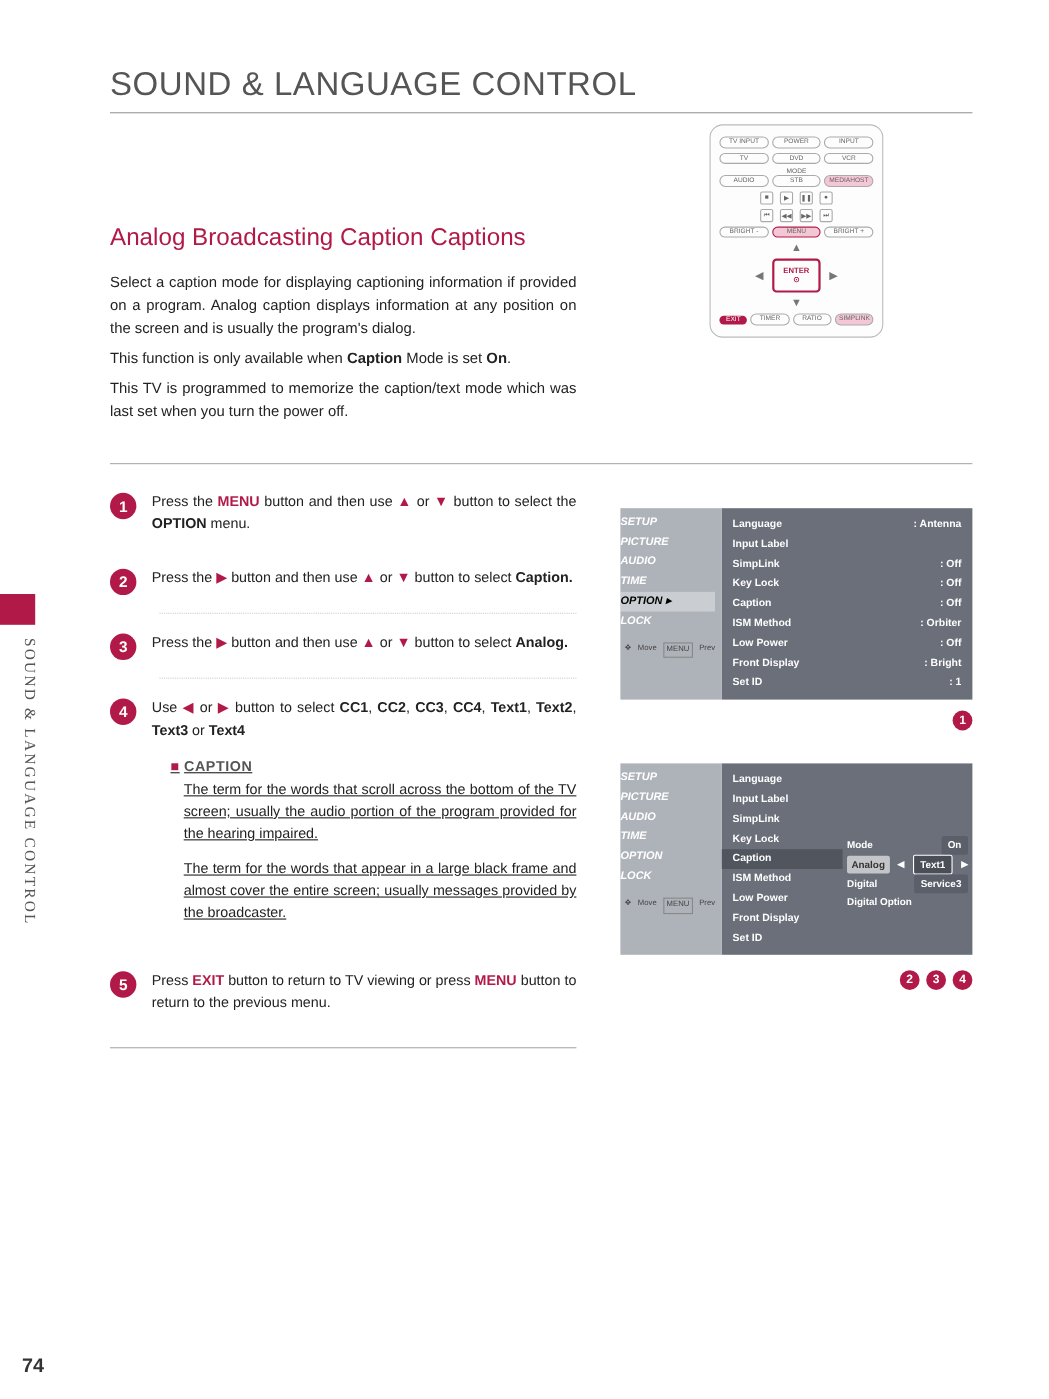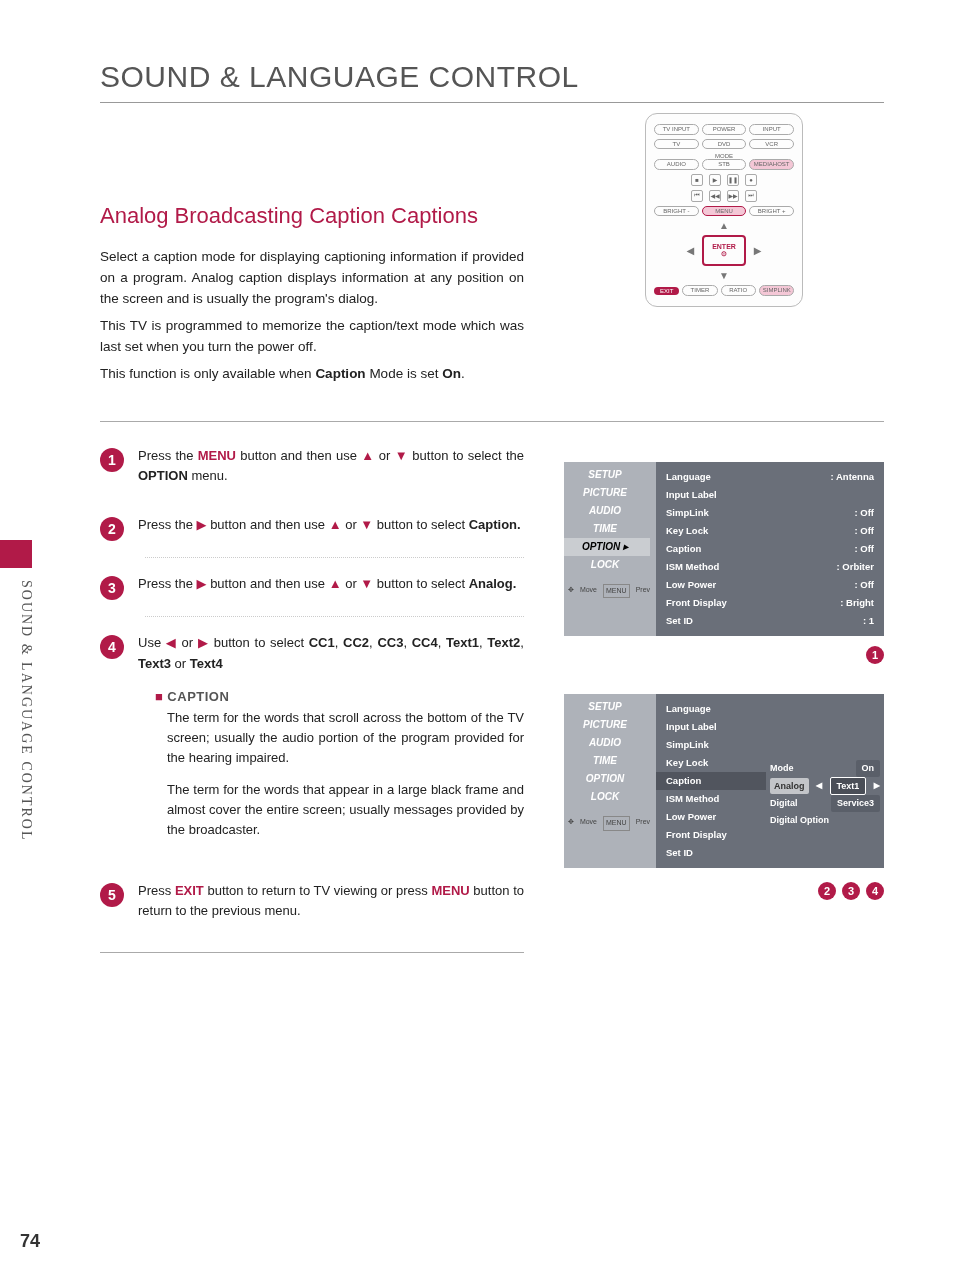--- a/index.html
+++ b/index.html
@@ -112,20 +112,21 @@
   }
   .step-text .red { color: #b11a48; font-weight: 700; }
   .step-text .bold { font-weight: 700; }
   .arrow-up { color: #b11a48; }
   .arrow-down { color: #b11a48; }
   .arrow-left { color: #b11a48; }
   .arrow-right { color: #b11a48; }
   .defs {
     margin: 14px 0 0 55px;
     font-size: 13px;
+    text-decoration: underline;
   }
   .def-head {
     color: #555;
     font-weight: 700;
     font-size: 13px;
     letter-spacing: 0.5px;
     margin-bottom: 4px;
   }
   .def-head .sq { color: #b11a48; margin-right: 4px; }
   .def-body {
@@ -173,21 +174,21 @@
   .osd {
     display: flex;
     border: 0;
     font-size: 10px;
     color: #fff;
     margin-top: 16px;
   }
   .osd .tabs {
     width: 86px;
     background: #aeb2b9;
-    text-align: center;
+    text-align: left;
     padding: 4px 6px 2px 0;
     font-style: italic;
     font-weight: 700;
     line-height: 1.8;
     position: relative;
   }
   .osd .tabs .tab { padding-right: 4px; }
   .osd .tabs .tab.sel { background: rgba(255,255,255,0.35); color:#000; }
   .osd .tabs .lbl-row { display:flex; gap:6px; font-size:7px; font-style:normal; font-weight:400; color:#444; margin-top:10px; justify-content:flex-start; padding-left:4px;}
   .osd .panel {
@@ -243,24 +244,24 @@
 <div class="page-num">74</div>
 
 <div class="page">
   <h1>SOUND &amp; LANGUAGE CONTROL</h1>
 
   <div class="layout">
     <div class="leftcol">
       <h2>Analog Broadcasting Caption Captions</h2>
       <div class="intro">
         <p>Select a caption mode for displaying captioning information if provided on a program. Analog caption displays information at any position on the screen and is usually the program's dialog.</p>
-        <p>This TV is programmed to memorize the caption/text mode which was last set when you turn the power off.</p>
         <p>
           <span>This function is only available when </span><span class="bold-inline">Caption</span><span> Mode is set </span><span class="bold-inline">On</span><span>.</span>
         </p>
+        <p>This TV is programmed to memorize the caption/text mode which was last set when you turn the power off.</p>
       </div>
     </div>
 
     <div class="rightcol">
 
       <div class="remote">
         <div class="row">
           <span class="btn">TV INPUT</span>
           <span class="btn">POWER</span>
           <span class="btn">INPUT</span>

